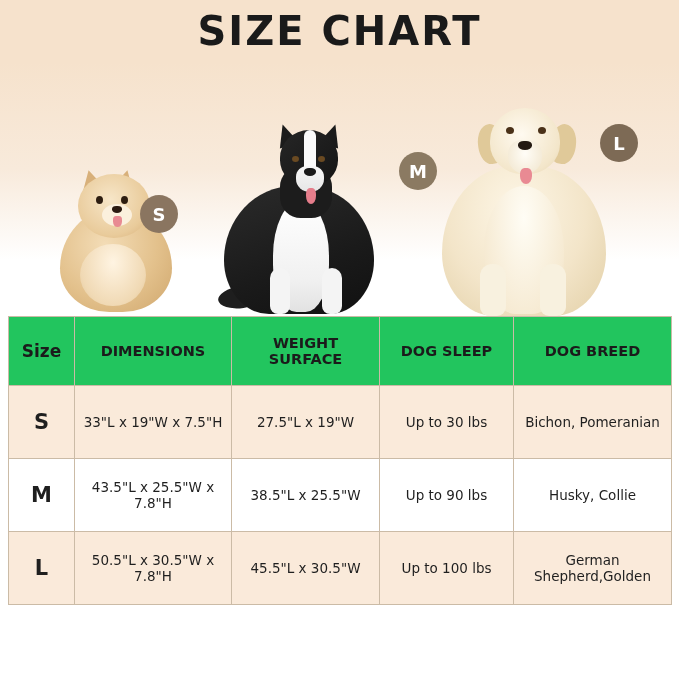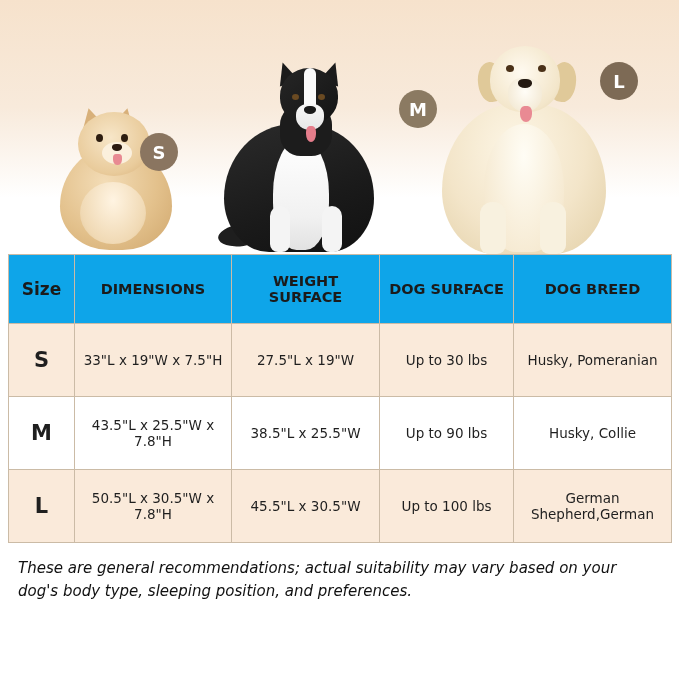--- a/index.html
+++ b/index.html
@@ -308,21 +308,21 @@
   }
   table.size-chart th,
   table.size-chart td {
     border: 1px solid #cbbba6;
     padding: 8px 6px;
     text-align: center;
     vertical-align: middle;
     font-family: "DejaVu Sans", sans-serif;
   }
   thead th {
-    background: #0ea5e9;
+    background: #22c55e;
     font-weight: bold;
     font-size: 14.5px;
     color: #1b1b1b;
     height: 52px;
   }
   thead th.col-size { font-size: 17px; }
   tbody td {
     font-size: 13.5px;
     color: #1f1f1f;
     height: 56px;
@@ -350,20 +350,23 @@
     line-height: 1.55;
     color: #111111;
     text-align: left;
   }
 </style>
 </head>
 <body>
 
 <div class="page">
 
+  <div class="header">
+    <div class="header-title">SIZE CHART</div>
+  </div>
 
   <div class="photos">
 
     <div class="dog pom">
       <div class="body"></div>
       <div class="chest"></div>
       <div class="ear l"></div>
       <div class="ear r"></div>
       <div class="head"></div>
       <div class="eye l"></div>
@@ -418,45 +421,44 @@
           <col class="col-2">
           <col class="col-3">
           <col class="col-4">
           <col class="col-5">
       </colgroup>
       <thead>
         <tr>
           <th class="col-size">Size</th>
           <th>DIMENSIONS</th>
           <th>WEIGHT SURFACE</th>
-          <th>DOG SURFACE</th>
+          <th>DOG SLEEP</th>
           <th>DOG BREED</th>
         </tr>
       </thead>
       <tbody>
         <tr class="row-odd">
           <td class="cell-size">S</td>
           <td class="cell-dims">33"L x 19"W x 7.5"H</td>
           <td>27.5"L x 19"W</td>
           <td>Up to 30 lbs</td>
-          <td>Husky, Pomeranian</td>
+          <td>Bichon, Pomeranian</td>
         </tr>
         <tr class="row-even">
           <td class="cell-size">M</td>
           <td class="cell-dims">43.5"L x 25.5"W x 7.8"H</td>
           <td>38.5"L x 25.5"W</td>
           <td>Up to 90 lbs</td>
           <td>Husky, Collie</td>
         </tr>
         <tr class="row-odd">
           <td class="cell-size">L</td>
           <td class="cell-dims">50.5"L x 30.5"W x 7.8"H</td>
           <td>45.5"L x 30.5"W</td>
           <td>Up to 100 lbs</td>
-          <td>German Shepherd,German</td>
+          <td>German Shepherd,Golden</td>
         </tr>
       </tbody>
     </table>
   </div>
 
-  <div class="footnote">These are general recommendations; actual suitability may vary based on your dog's body type, sleeping position, and preferences.</div>
 
 </div>
 
 </body></html>

